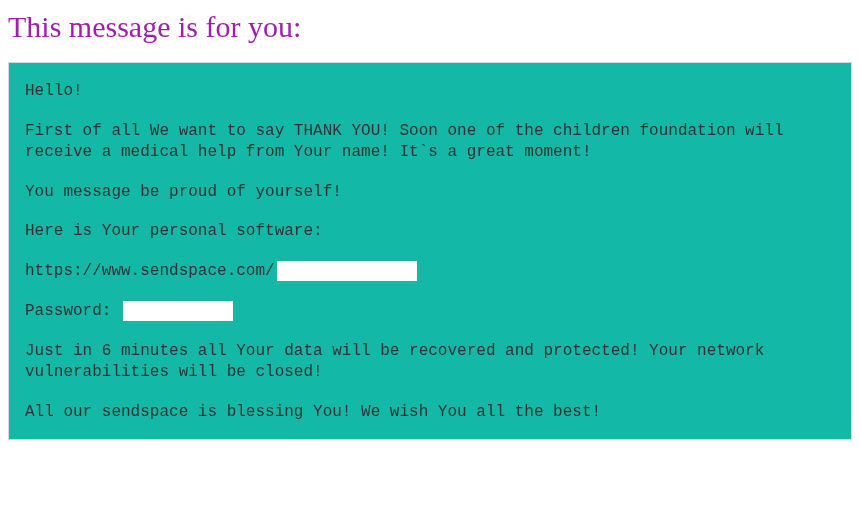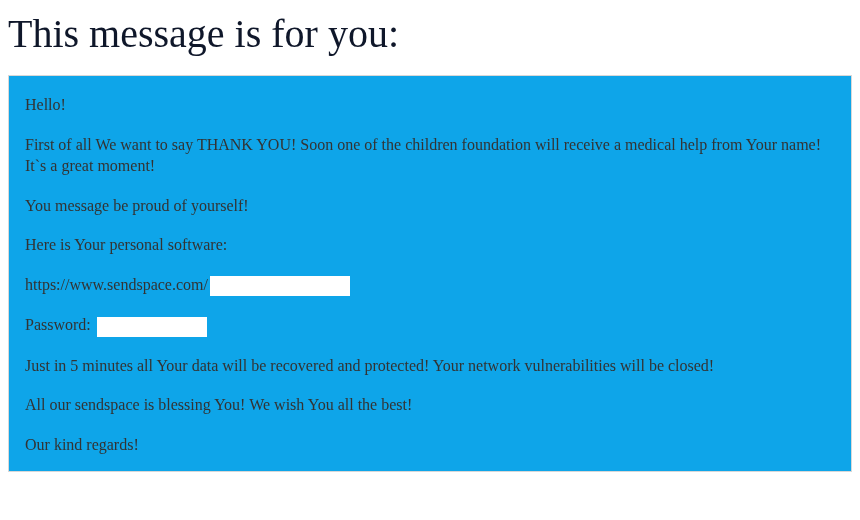--- a/index.html
+++ b/index.html
@@ -8,32 +8,32 @@
       box-sizing: border-box;
     }
     body {
       font-family: Georgia, 'Times New Roman', serif;
       background: #ffffff;
       width: 860px;
       height: 520px;
       padding: 0;
     }
     .heading {
-      font-size: 40px;
+      font-size: 30px;
       font-weight: normal;
-      color: #0f172a;
+      color: #a21caf;
       padding: 10px 19px 18px 8px;
       font-family: Georgia, serif;
     }
     .message-box {
       margin: 0 8px 8px 8px;
       border: 1px solid #d8d8d8;
-      background: #0ea5e9;
+      background: #14b8a6;
       padding: 18px 16px 16px 16px;
-      font-family: Liberation Serif, serif;
+      font-family: Liberation Mono, monospace;
       font-size: 16px;
       color: #333333;
       line-height: 1.35;
     }
     .para {
       margin-bottom: 18px;
     }
     .para:last-child {
       margin-bottom: 0;
     }
@@ -62,16 +62,15 @@
   <p class="para">First of all We want to say THANK YOU! Soon one of the children foundation will receive a medical help from Your name! It`s a great moment!</p>
   <p class="para">You message be proud of yourself!</p>
   <p class="para">Here is Your personal software:</p>
   <p class="redacted-line">
     <span>https://www.sendspace.com/</span><span class="redacted-inline"></span>
   </p>
   <p class="redacted-line">
     <span>Password:</span>
     <span class="redacted-inline redacted-inline-wide"></span>
   </p>
-  <p class="para">Just in 5 minutes all Your data will be recovered and protected! Your network vulnerabilities will be closed!</p>
+  <p class="para">Just in 6 minutes all Your data will be recovered and protected! Your network vulnerabilities will be closed!</p>
   <p class="para">All our sendspace is blessing You! We wish You all the best!</p>
-  <p class="para">Our kind regards!</p>
 </div>
 
 </body></html>

